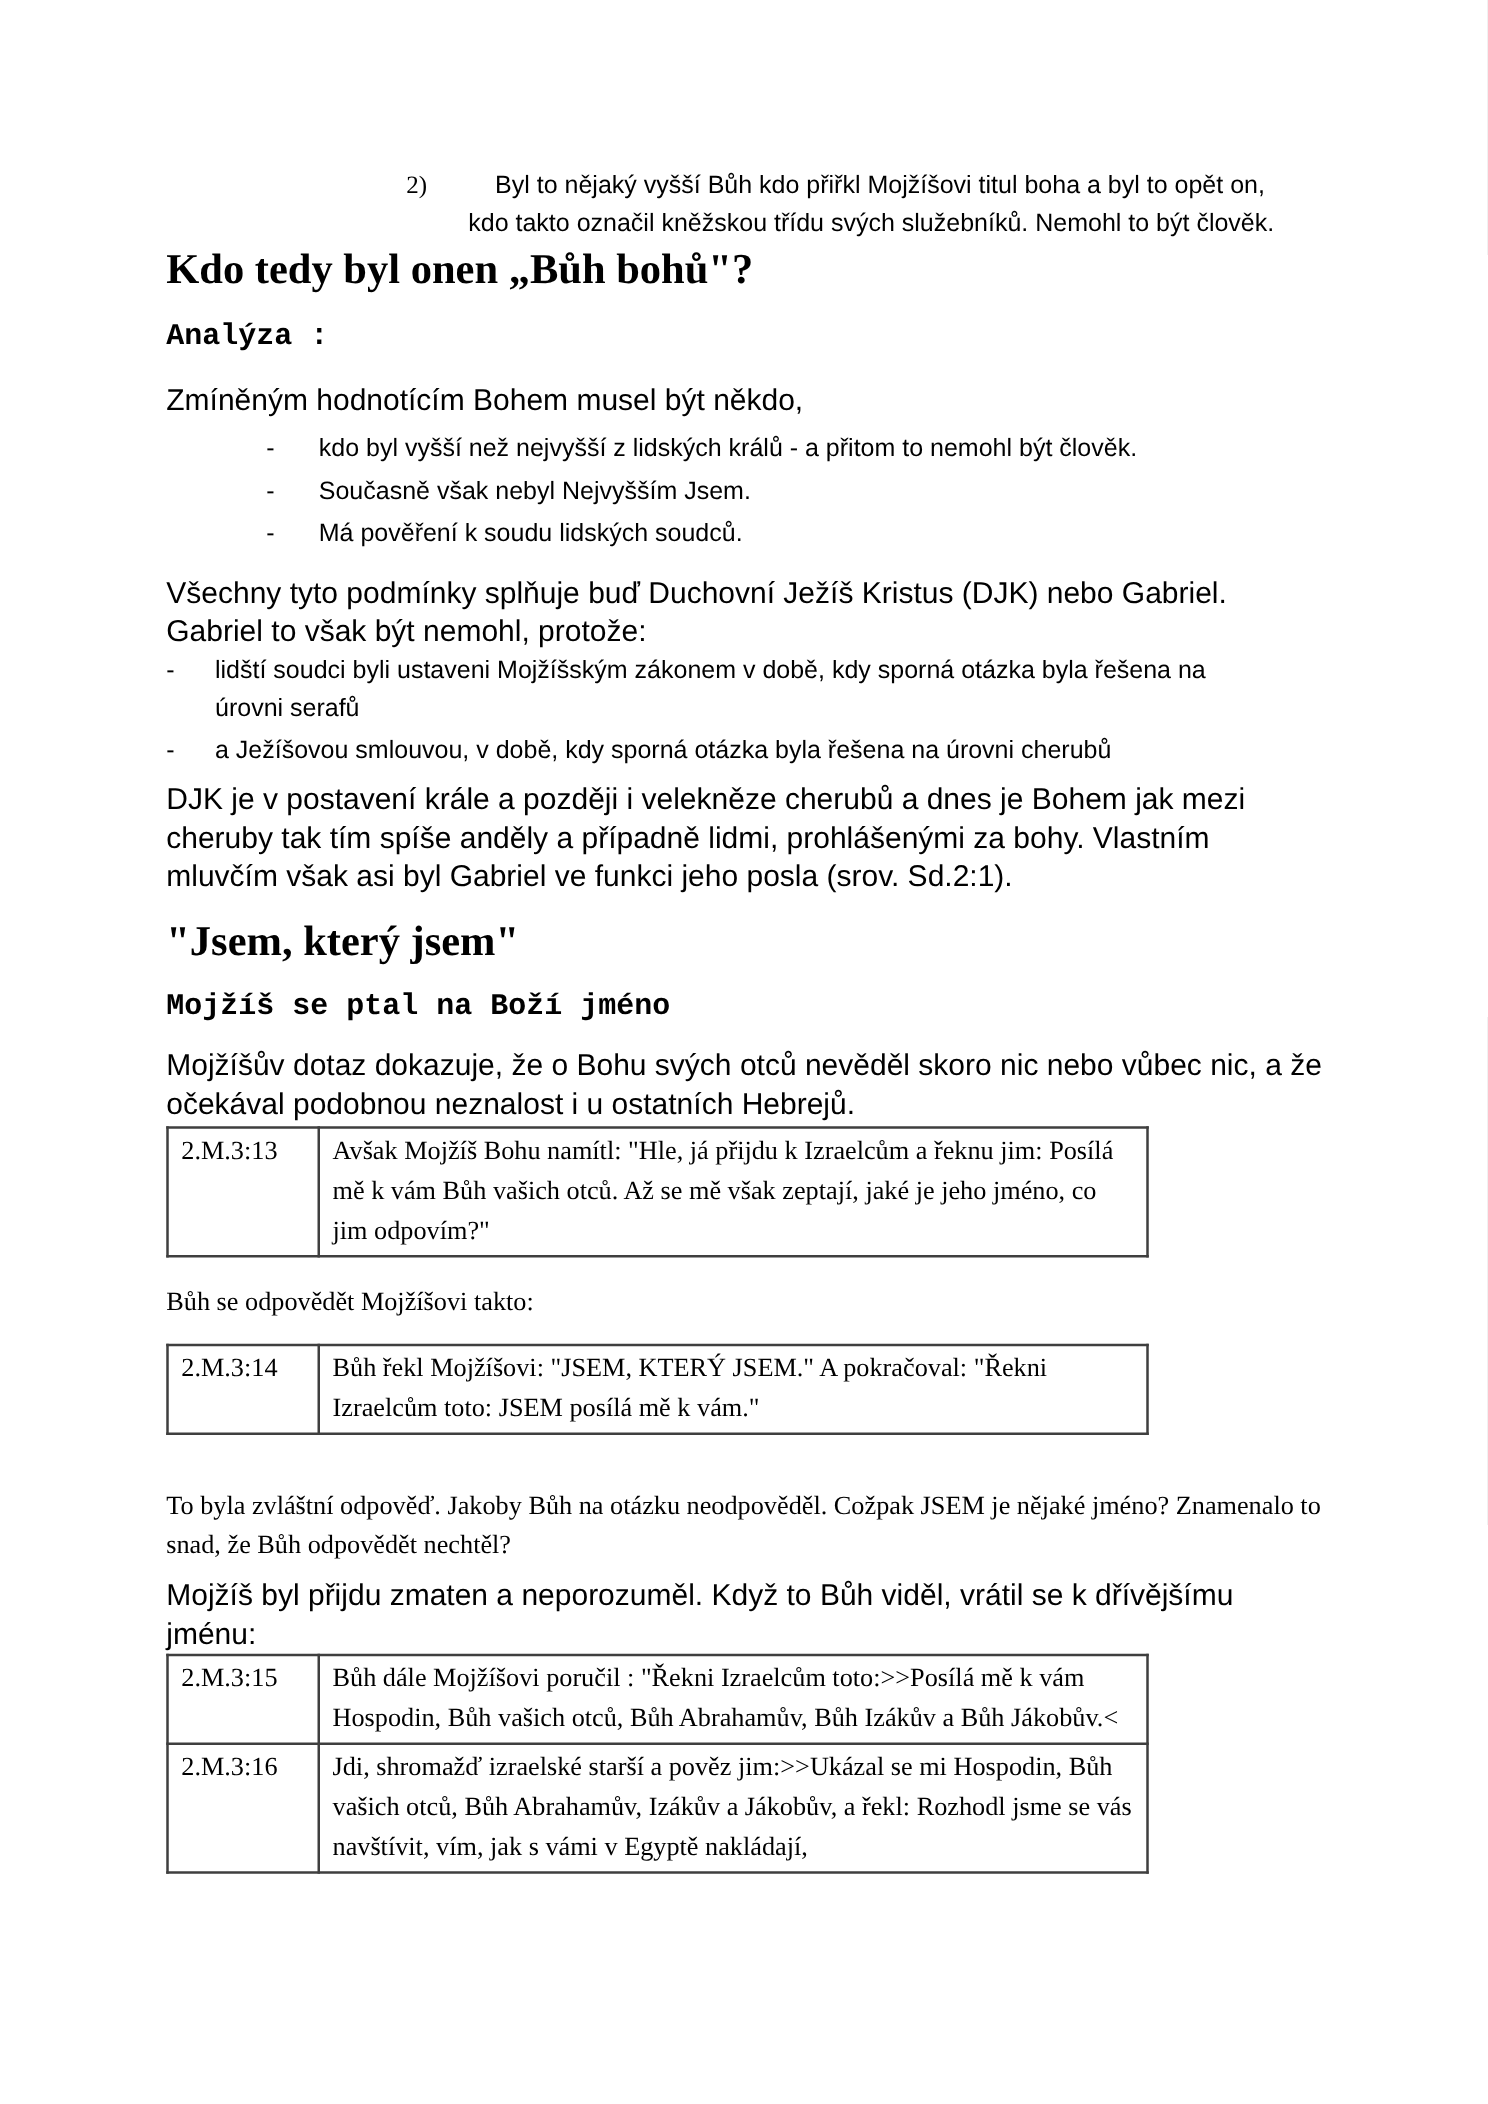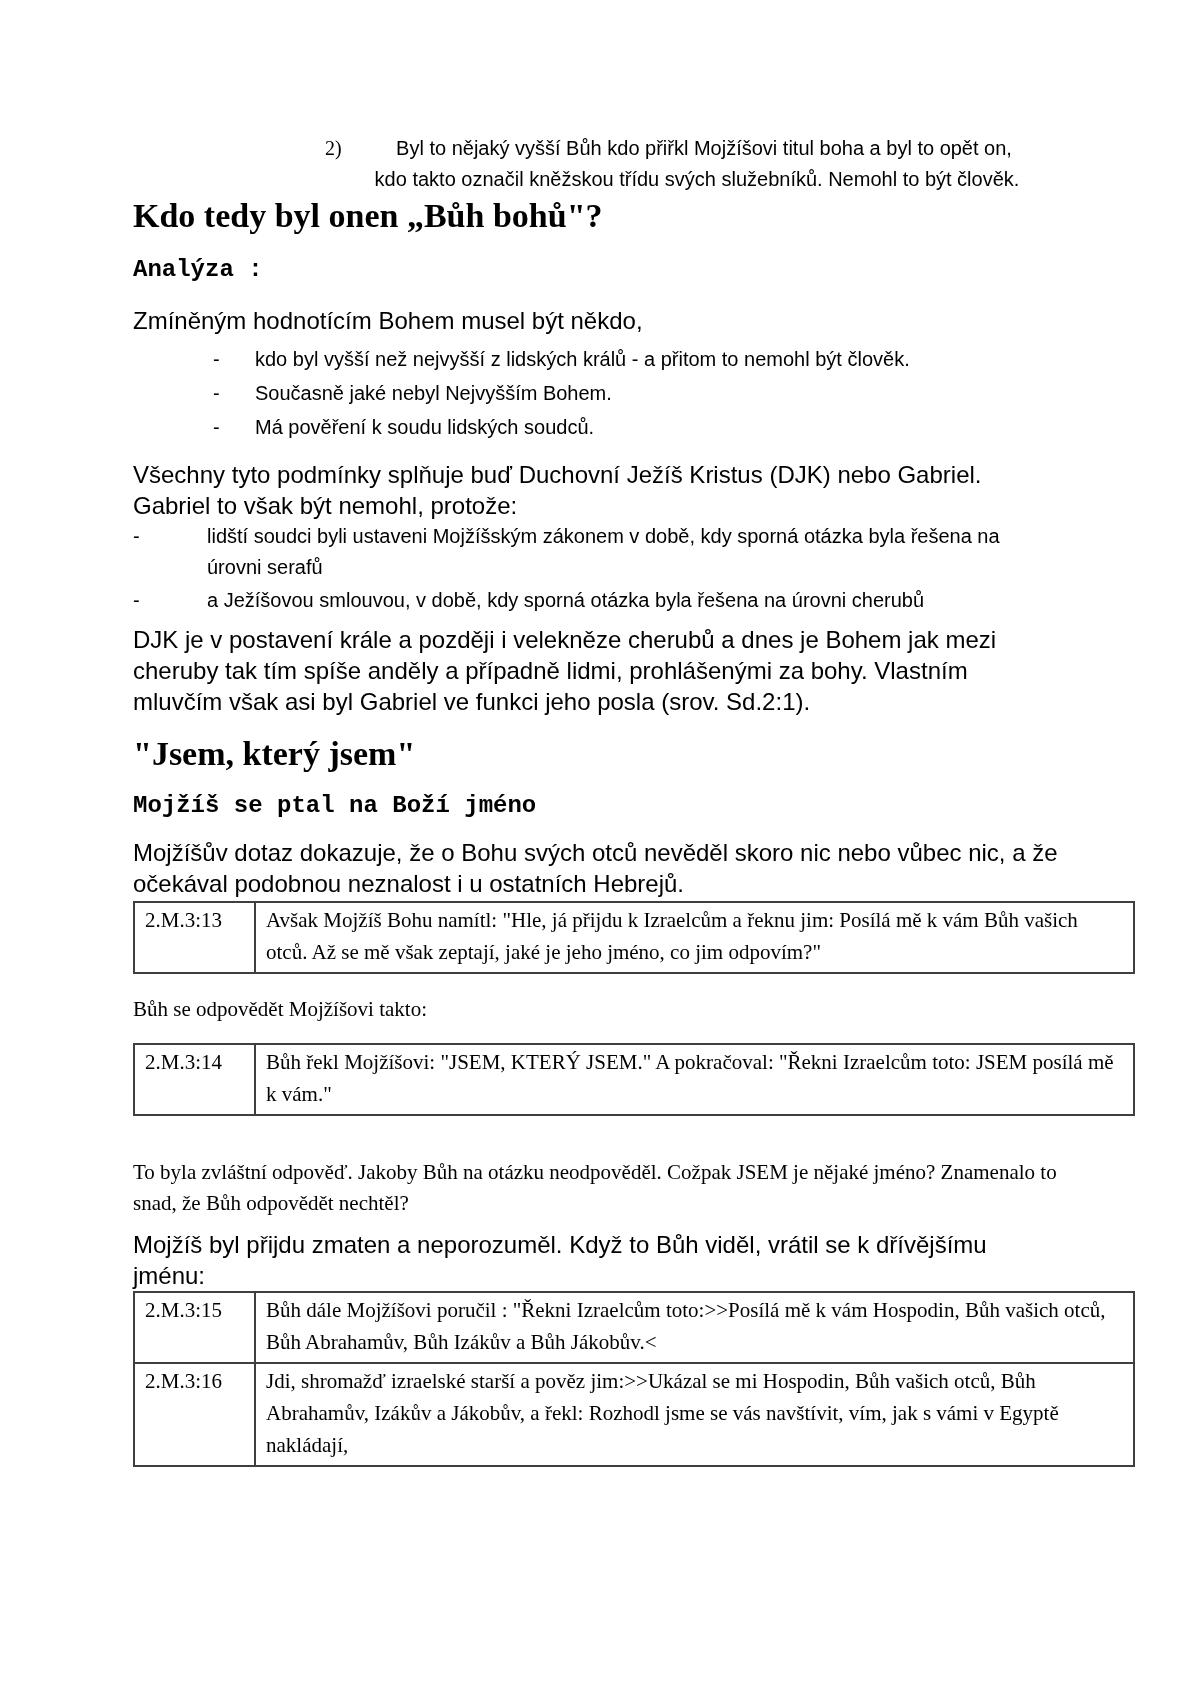--- a/index.html
+++ b/index.html
@@ -66,25 +66,25 @@
   
   .dash-item {
     display: flex;
     font-size: 20px;
     line-height: 31px;
   }
   .dash-item .dash { flex: none; }
   .lvl2 { padding-left: 80px; }
   .lvl2 .dash { width: 42px; }
   .lvl1 .dash { width: 39px; }
-  .lvl1 .item-text { max-width: 850px; margin-left: 35px; }
+  .lvl1 .item-text { max-width: 850px; }
 
   
   table.verse-table {
-    width: 1002px;
+    width: 786px;
     border-collapse: collapse;
     table-layout: fixed;
     font-family: "Liberation Serif", serif;
     font-size: 21px;
   }
   table.verse-table td {
     border: 2px solid #3f3f3f;
     vertical-align: top;
     padding: 1px 10px 4px 10px;
     line-height: 32px;
@@ -118,21 +118,21 @@
 
   <p class="para sans mb8">Zmíněným hodnotícím Bohem musel být někdo,</p>
 
   <div>
     <div class="dash-item lvl2 sans mb3">
       <span class="dash">-</span>
       <span class="item-text">kdo byl vyšší než nejvyšší z lidských králů - a přitom to nemohl být člověk.</span>
     </div>
     <div class="dash-item lvl2 sans mb3">
       <span class="dash">-</span>
-      <span class="item-text">Současně jaké nebyl Nejvyšším Bohem.</span>
+      <span class="item-text">Současně však nebyl Nejvyšším Jsem.</span>
     </div>
     <div class="dash-item lvl2 sans mb16">
       <span class="dash">-</span>
       <span class="item-text">Má pověření k soudu lidských soudců.</span>
     </div>
   </div>
 
   <p class="para sans mb0">Všechny tyto podmínky splňuje buď Duchovní Ježíš Kristus (DJK) nebo Gabriel. Gabriel to však být nemohl, protože:</p>
 
   <div>

